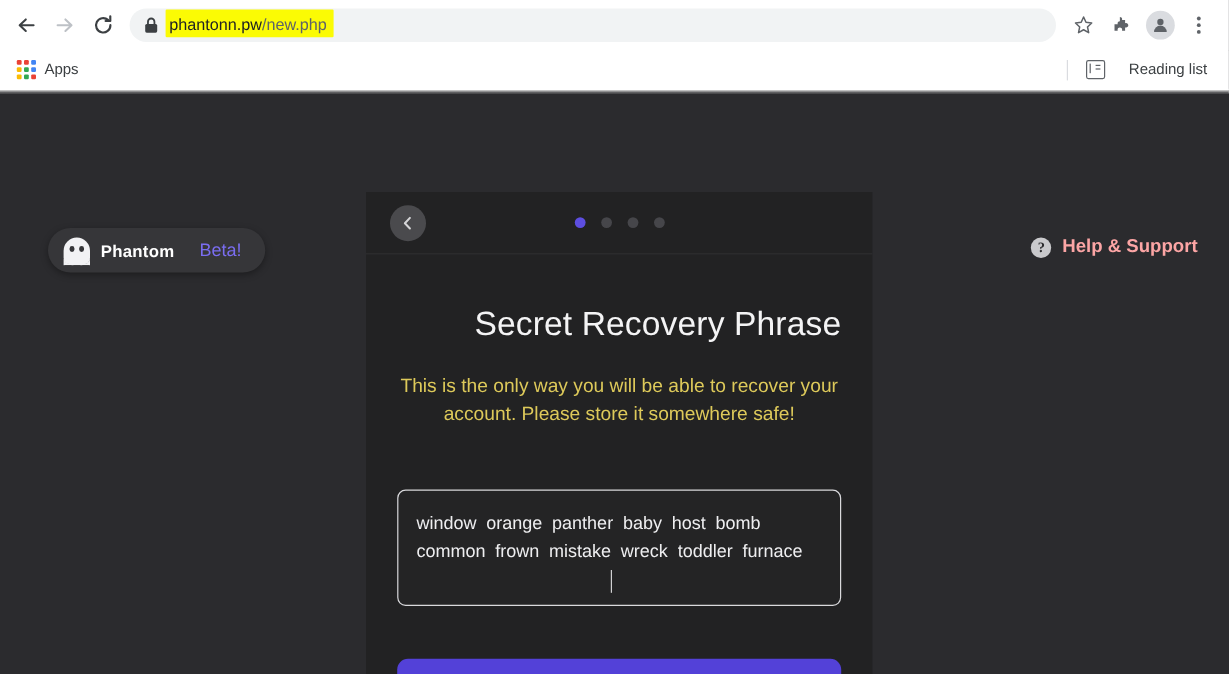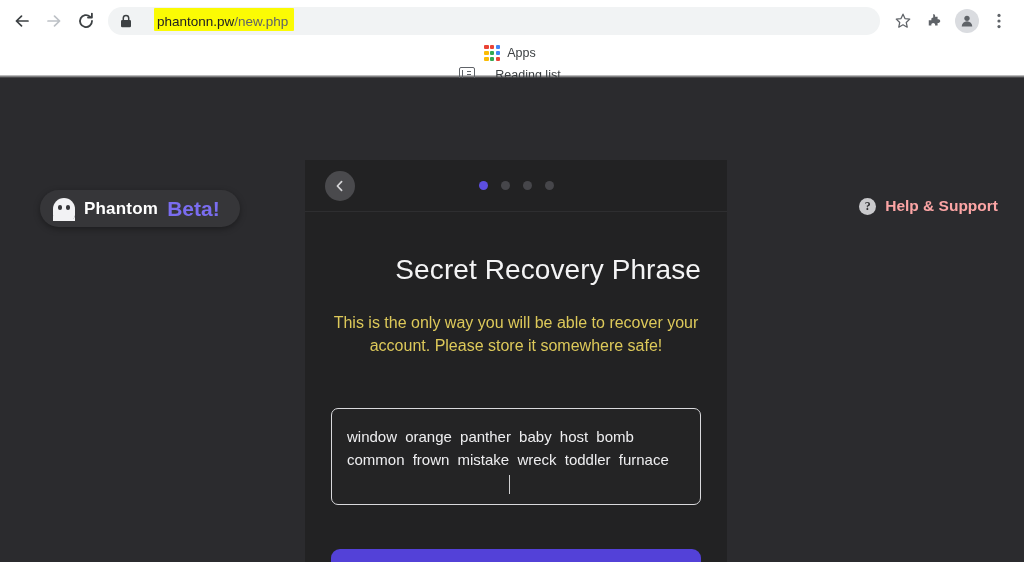--- a/index.html
+++ b/index.html
@@ -34,21 +34,20 @@
     flex: 1 1 auto;
     height: 28px;
     margin: 0 8px 0 6px;
     background: #f1f3f4;
     border-radius: 14px;
     display: flex;
     align-items: center;
     padding: 0 12px;
     min-width: 0;
     position: relative;
-    gap: 16px;
   }
   .lock-icon { flex: 0 0 auto; margin-right: 9px; display:flex; }
   .url-wrap {
     position: relative;
     display: inline-block;
     line-height: 1;
   }
   .url-hl {
     position: absolute;
     left: -3px; right: -6px;
@@ -81,21 +80,20 @@
   .bookmarks {
     height: 33px;
     background: #ffffff;
     display: flex;
     align-items: center;
     padding: 0 12px 0 8px;
     font-size: 12.5px;
     color: #3c4043;
     border-bottom: 1px solid #ffffff;
     position: relative;
-    flex-direction: column;
   }
   .bm-item {
     display: flex; align-items: center; gap: 7px;
     padding: 3px 6px; border-radius: 4px;
   }
   .apps-grid {
     width: 16px; height: 16px;
     display: grid;
     grid-template-columns: repeat(3, 1fr);
     grid-template-rows: repeat(3, 1fr);
@@ -157,22 +155,22 @@
     width: 4px; height: 5px; border-radius: 2px;
     background: #363639;
     box-shadow: 8px 0 0 #363639;
   }
   .ghost::after {
     content:"";
     position:absolute; left:0; bottom:-1px; width:22px; height:5px;
     background: radial-gradient(circle 3px at 4px 0, transparent 3px, #f2f2f4 3px) repeat-x;
     background-size: 7.4px 5px;
   }
-  .pill-name { font-size: 17px; font-weight: bold; color: #ffffff; letter-spacing: .2px; }
-  .pill-beta { font-size: 21px; font-weight: bold; color: #7a6df0; }
+  .pill-name { font-size: 14px; font-weight: bold; color: #ffffff; letter-spacing: .2px; }
+  .pill-beta { font-size: 15px; font-weight: normal; color: #7a6df0; margin-left: 12px; }
 
   .help-support {
     position: absolute;
     right: 26px; top: 119px;
     display: flex; align-items: center; gap: 9px;
   }
   .q-circle {
     width: 17px; height: 17px; border-radius: 50%;
     background: #c9c9cc;
     color: #2b2b2e;

